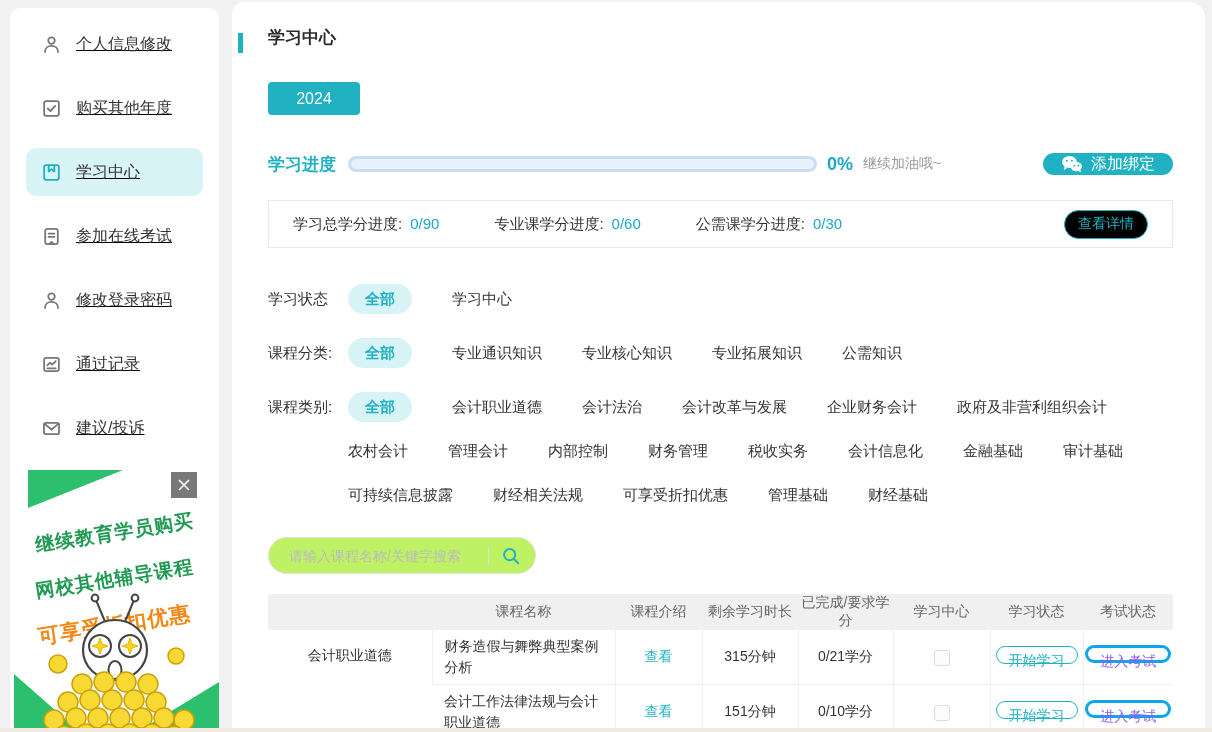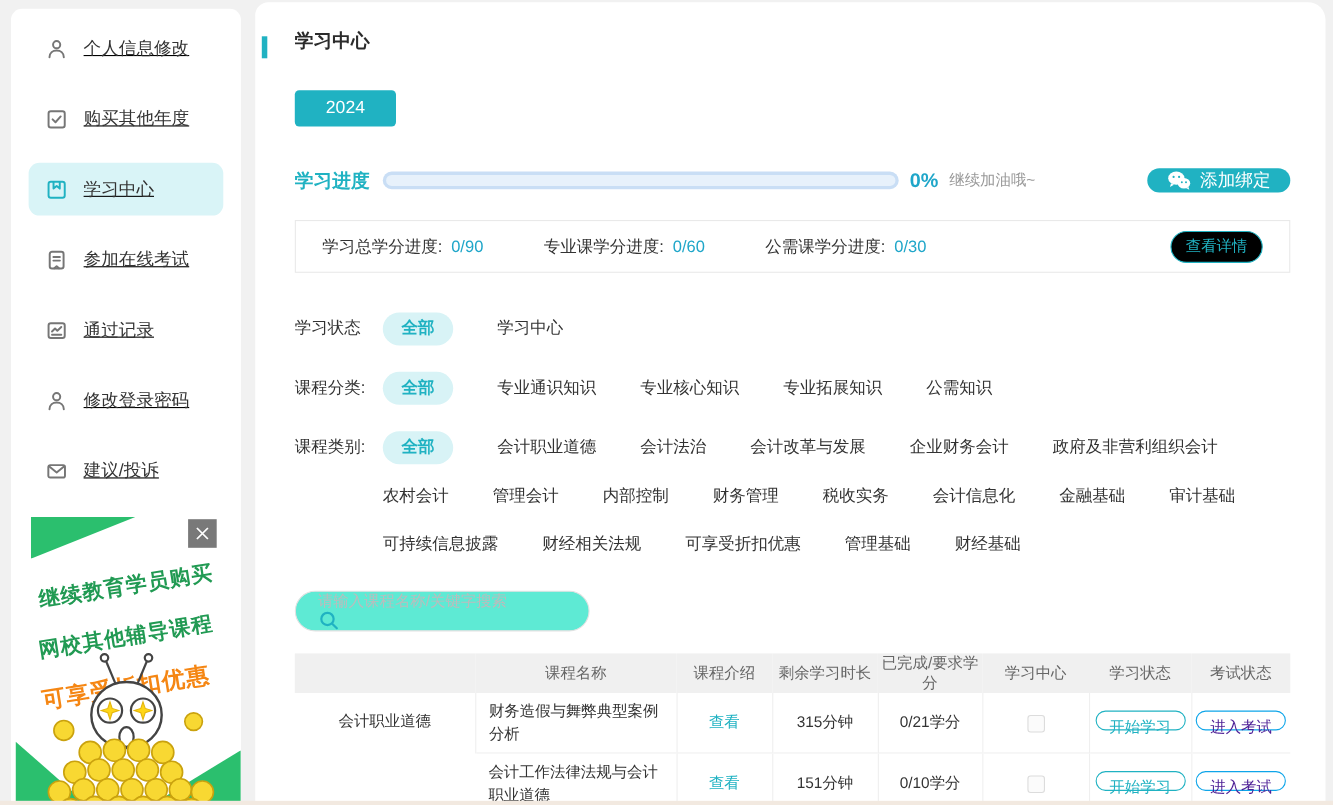--- a/index.html
+++ b/index.html
@@ -61,40 +61,40 @@
 
   .filters { margin-top:36px; }
   .filter-row { display:flex; margin-bottom:24px; align-items:flex-start; }
   .filter-label { width:80px; font-size:15px; color:#333; line-height:30px; flex-shrink:0; white-space:nowrap; }
   .filter-items { display:flex; flex-wrap:wrap; column-gap:40px; row-gap:14px; align-items:center; width:820px; }
   .filter-pill { background:var(--pill,#d8f3f6); color:var(--primary,#20b2c2); font-weight:700; font-size:15px;
                  line-height:30px; padding:0 17px; border-radius:15px; cursor:pointer; }
   .filter-option { font-size:15px; color:#333; line-height:30px; cursor:pointer; white-space:nowrap; }
 
   .search-box { margin-top:27px; width:268px; height:37px; border:1px solid #e2e2e2; border-radius:19px;
-                display:flex; align-items:flex-start; padding:0 14px 0 20px; background:#5eead4;flex-direction:column; }
+                display:flex; align-items:center; padding:0 14px 0 20px; background:#bef264; }
   .search-input { border:none; outline:none; flex:1; font-size:14px; color:#333; min-width:0; background:transparent; }
   .search-input::placeholder { color:#bcbcbc; }
   .search-divider { width:1px; height:18px; background:#ddd; margin:0 12px 0 4px; }
   .search-btn { border:none; background:none; cursor:pointer; display:flex; padding:0; }
 
   table.course { margin-top:20px; width:905px; border-collapse:collapse; table-layout:fixed; }
   .course th { background:var(--header-bg,#f0f0f0); height:36px; font-size:14px; color:#666; font-weight:400; }
   .course td { height:52px; font-size:14px; color:#333; text-align:center; border-left:1px solid #efefef; }
   .course td:first-child { border-left:none; }
   .course tbody tr + tr td { border-top:1px solid #f0f0f0; }
   .course td.cat { vertical-align:top; padding-top:17px; }
   .course td.name { text-align:left; padding:6px 10px 6px 12px; line-height:21px; }
   .link { color:var(--primary,#20b2c2); cursor:pointer; }
   .checkbox { display:inline-block; width:16px; height:16px; border:1px solid #dcdcdc;
               border-radius:3px; background:#fbfbfb; vertical-align:middle; cursor:pointer; }
   .pill-btn { display:inline-block; height:18px; line-height:26px; padding:0 12px; border-radius:14px;
               font-size:14px; background:#fff; cursor:pointer; white-space:nowrap; }
   .pill-btn.study { border:1px solid var(--primary,#20b2c2); color:var(--primary,#20b2c2); }
-  .pill-btn.exam { border:1px solid #0ea5e9; color:#4c1d95; }
+  .pill-btn.exam { border:3px solid #0ea5e9; color:#8b5cf6; }
 
   .bottom-strip { position:absolute; left:0; right:0; bottom:0; height:4px; background:#f2e9e0; z-index:5; }
 </style>
 </head>
 <body>
 
 <div class="page">
 
   <aside class="sidebar">
     <nav class="menu" id="menu">
@@ -131,35 +131,35 @@
               <rect x="4" y="2.8" width="12" height="14.4" rx="2" fill="none" stroke="currentColor" stroke-width="1.7" stroke-linecap="round" stroke-linejoin="round"></rect>
               <path d="M7.2 7.2 H12.8 M7.2 10.4 H12.8" fill="none" stroke="currentColor" stroke-width="1.7" stroke-linecap="round" stroke-linejoin="round"></path>
               <path d="M8 17 L10 15.2 L12 17" fill="none" stroke="currentColor" stroke-width="1.7" stroke-linecap="round" stroke-linejoin="round"></path>
             </svg>
           </span>
           <span class="mi-label">参加在线考试</span>
         </div>
         <div class="menu-item">
           <span class="mi-icon">
             <svg width="21" height="21" viewBox="0 0 20 20">
+              <circle cx="10" cy="6.3" r="3.1" fill="none" stroke="currentColor" stroke-width="1.7" stroke-linecap="round" stroke-linejoin="round"></circle>
+              <path d="M3.8 17.2 c0-4 2.9-5.9 6.2-5.9 s6.2 1.9 6.2 5.9" fill="none" stroke="currentColor" stroke-width="1.7" stroke-linecap="round" stroke-linejoin="round"></path>
+            </svg>
+          </span>
+          <span class="mi-label">修改登录密码</span>
+        </div>
+        <div class="menu-item">
+          <span class="mi-icon">
+            <svg width="21" height="21" viewBox="0 0 20 20">
               <rect x="3" y="3.6" width="14" height="12.8" rx="2" fill="none" stroke="currentColor" stroke-width="1.7" stroke-linecap="round" stroke-linejoin="round"></rect>
               <path d="M6 10.8 L8.6 8.2 L10.6 10.2 L14 6.9" fill="none" stroke="currentColor" stroke-width="1.7" stroke-linecap="round" stroke-linejoin="round"></path>
               <path d="M6 13.6 H14" fill="none" stroke="currentColor" stroke-width="1.7" stroke-linecap="round" stroke-linejoin="round"></path>
             </svg>
           </span>
           <span class="mi-label">通过记录</span>
-        </div>
-        <div class="menu-item">
-          <span class="mi-icon">
-            <svg width="21" height="21" viewBox="0 0 20 20">
-              <circle cx="10" cy="6.3" r="3.1" fill="none" stroke="currentColor" stroke-width="1.7" stroke-linecap="round" stroke-linejoin="round"></circle>
-              <path d="M3.8 17.2 c0-4 2.9-5.9 6.2-5.9 s6.2 1.9 6.2 5.9" fill="none" stroke="currentColor" stroke-width="1.7" stroke-linecap="round" stroke-linejoin="round"></path>
-            </svg>
-          </span>
-          <span class="mi-label">修改登录密码</span>
         </div>
         <div class="menu-item">
           <span class="mi-icon">
             <svg width="21" height="21" viewBox="0 0 20 20">
               <rect x="2.8" y="4.6" width="14.4" height="10.8" rx="1.6" fill="none" stroke="currentColor" stroke-width="1.7" stroke-linecap="round" stroke-linejoin="round"></rect>
               <path d="M3.4 5.6 L10 11 L16.6 5.6" fill="none" stroke="currentColor" stroke-width="1.7" stroke-linecap="round" stroke-linejoin="round"></path>
             </svg>
           </span>
           <span class="mi-label">建议/投诉</span>
         </div>

